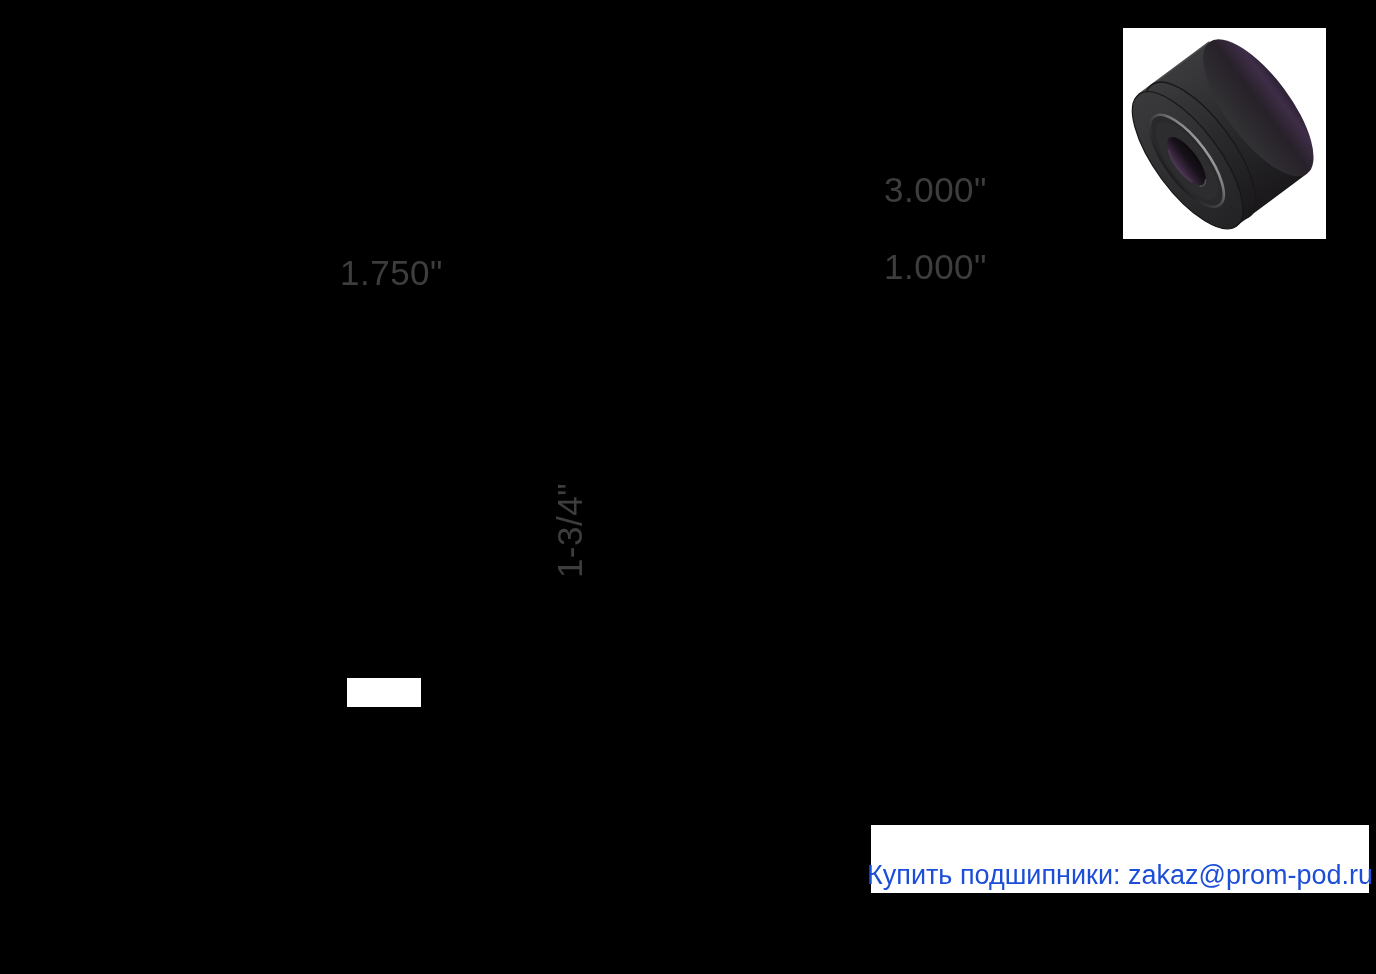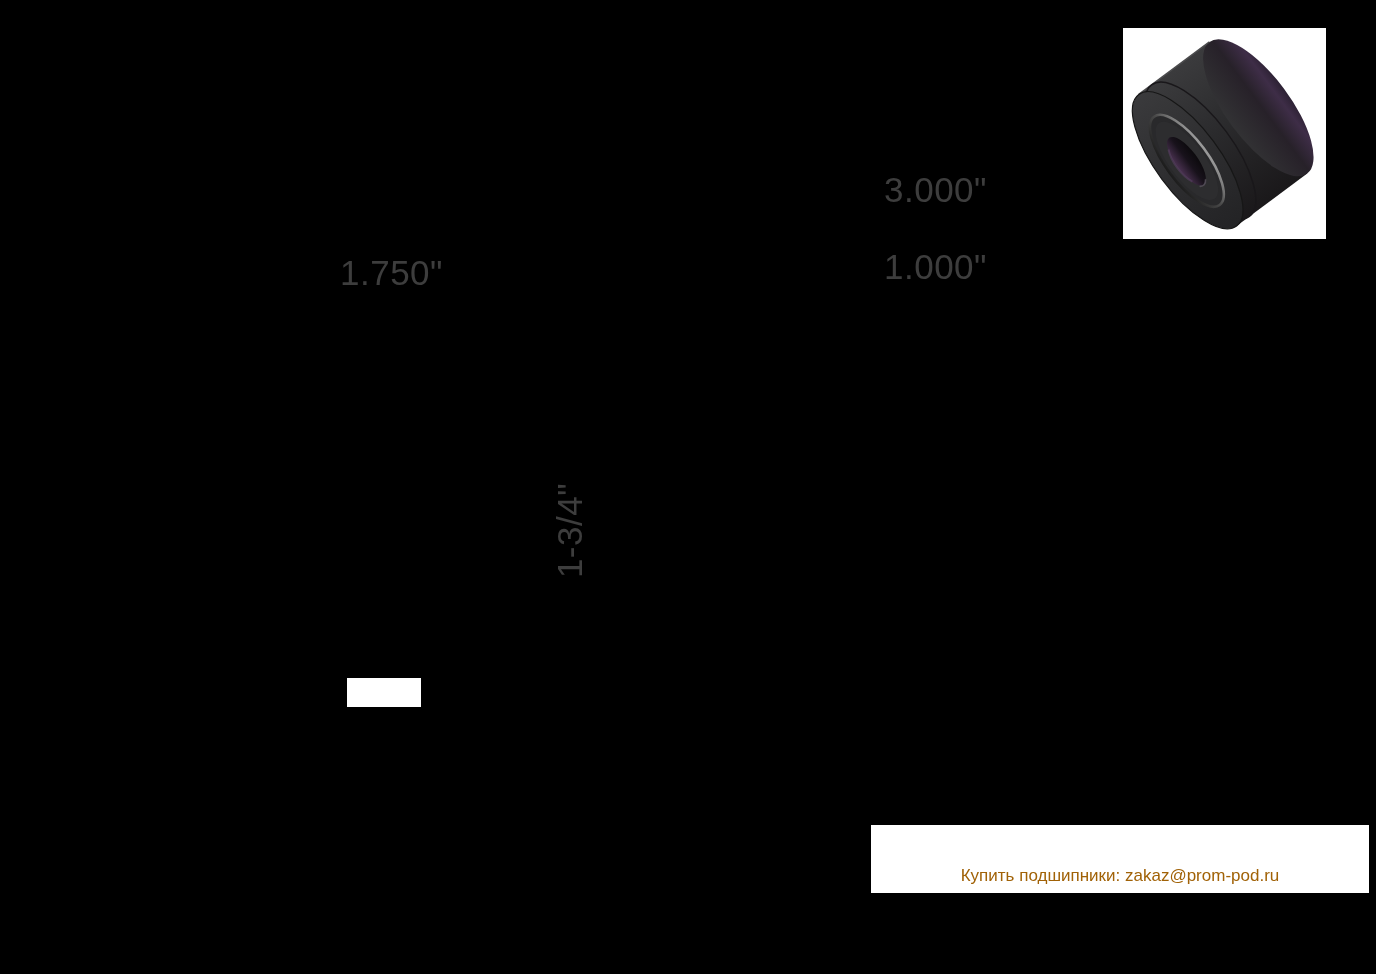--- a/index.html
+++ b/index.html
@@ -55,22 +55,22 @@
     left: 871px;
     top: 825px;
     width: 498px;
     height: 68px;
     background: #ffffff;
     display: flex;
     align-items: center;
     justify-content: center;
   }
   .banner span {
-    color: #a16207;
-    font-size: 17px;
+    color: #1d4ed8;
+    font-size: 27px;
     line-height: 1;
     white-space: nowrap;
     margin-top: 32px;
   }
 </style>
 </head>
 <body>
 
 <div class="canvas">
 

